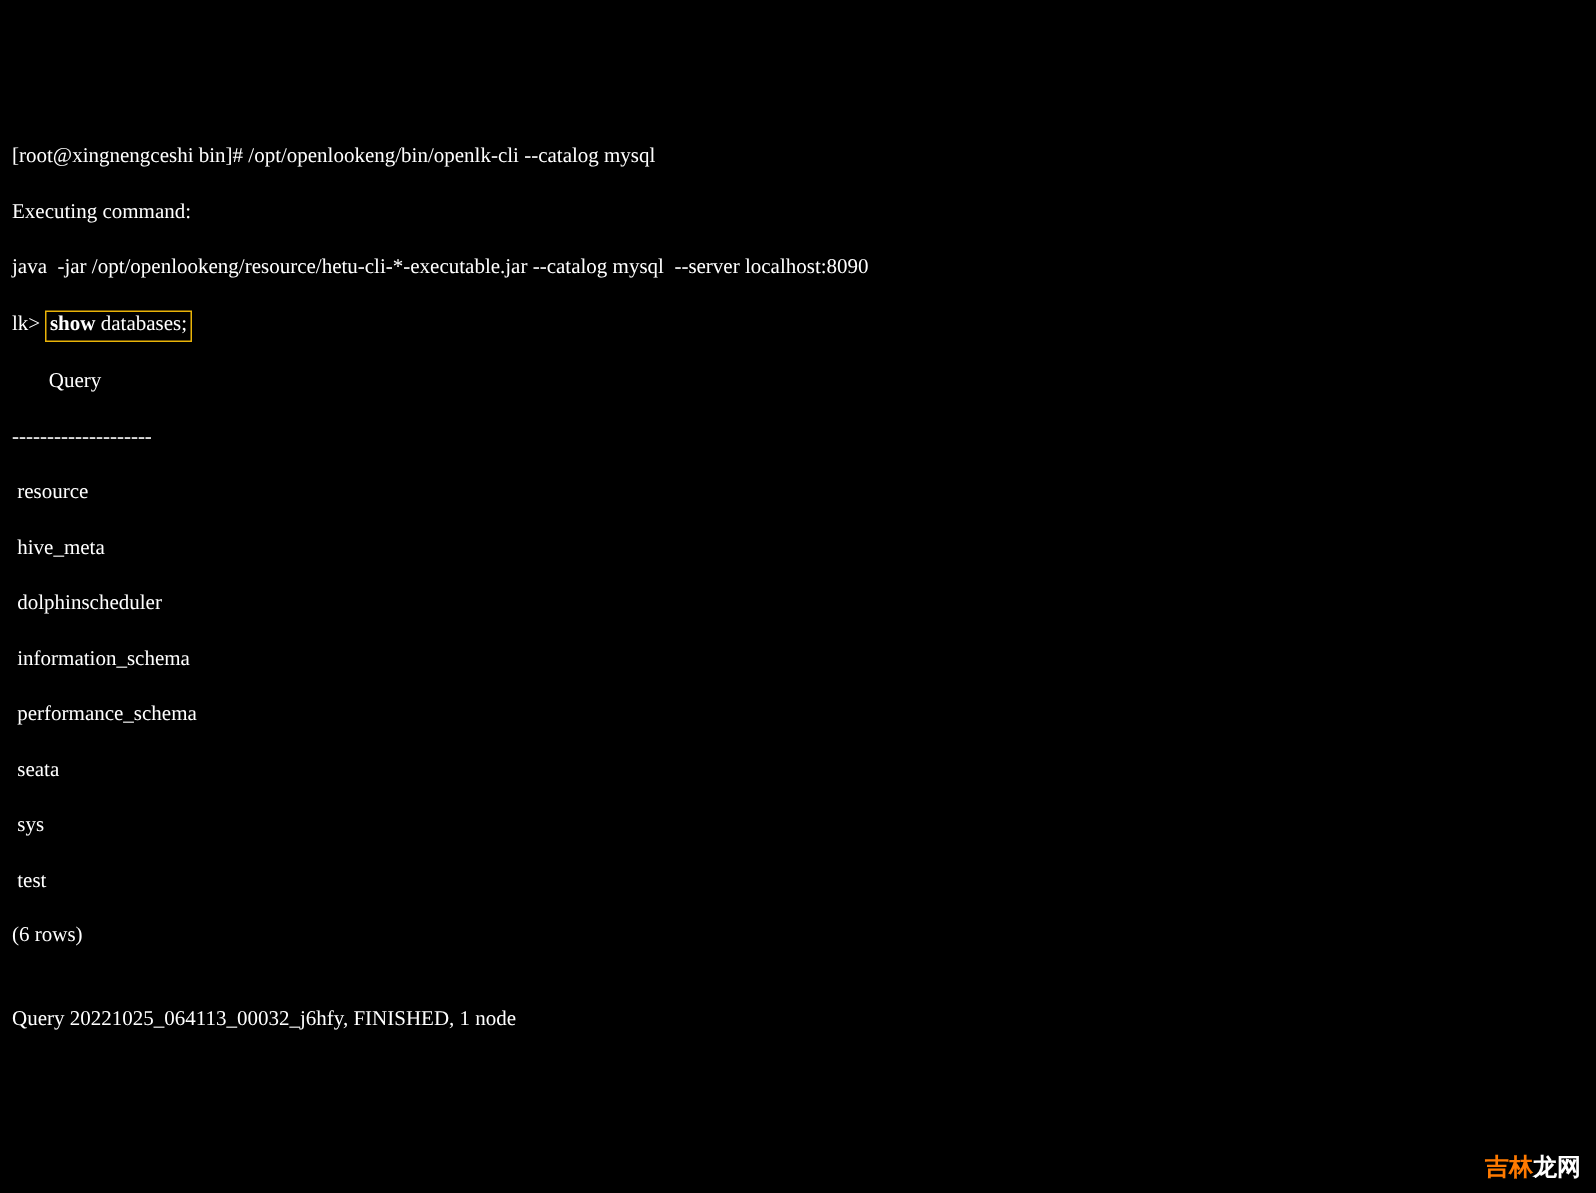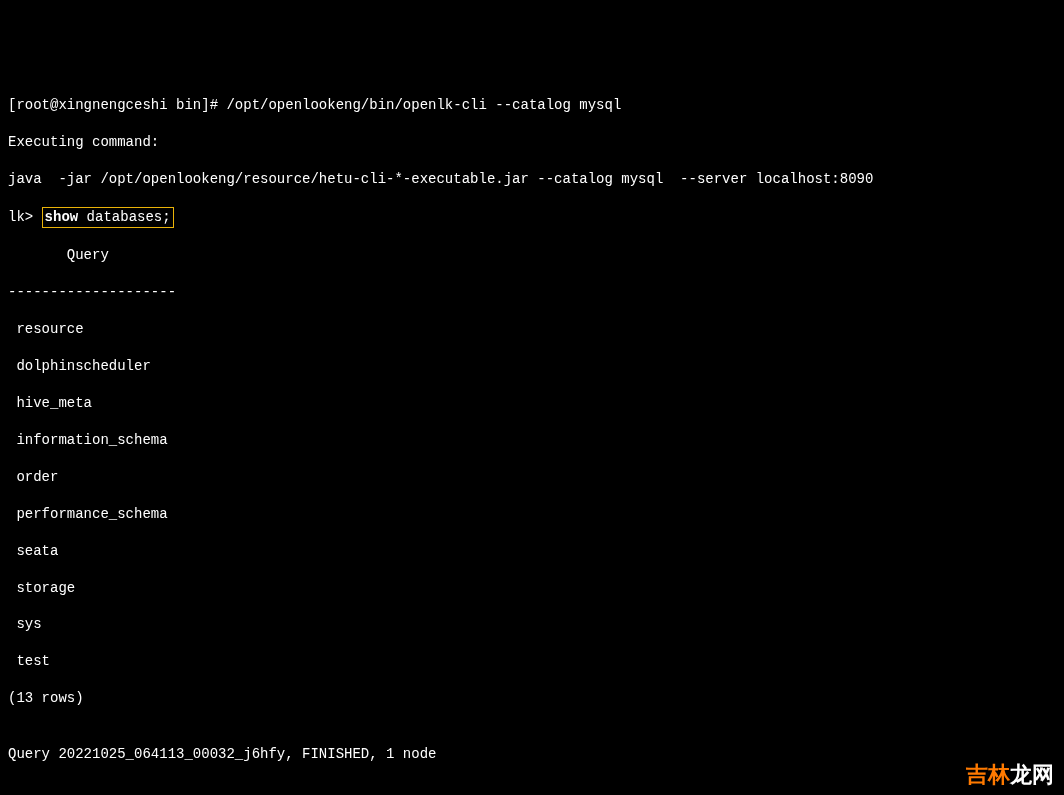--- a/index.html
+++ b/index.html
@@ -15,63 +15,62 @@
       line-height: 1.32;
       padding: 4px 8px;
       width: 1064px;
       height: 795px;
       overflow: hidden;
       white-space: pre;
       position: relative;
     }
     .line {
       display: block;
+      font-family: Liberation Serif, serif;
     }
     .bold {
       font-weight: bold;
     }
     .highlight-box {
       border: 1px solid #eab308;
       padding: 0 2px;
       display: inline-block;
     }
     .watermark {
       position: absolute;
       bottom: 6px;
       right: 10px;
       color: #ffffff;
-      font-size: 22px;
+      font-size: 16px;
       font-weight: bold;
       font-family: "Microsoft YaHei", sans-serif;
     }
     .wm-orange { color: #ff7a00; }
   </style>
 </head>
 <body>
 
 
 
 <div>
 <span class="line"><span>[root@xingnengceshi bin]# </span><span>/opt/openlookeng/bin/openlk-cli --catalog mysql</span></span>
 <span class="line">Executing command:</span>
 <span class="line">java  -jar /opt/openlookeng/resource/hetu-cli-*-executable.jar --catalog mysql  --server localhost:8090</span>
 <span class="line"><span>lk&gt; </span><span class="highlight-box"><span class="bold">show</span><span> databases;</span></span></span>
 <span class="line">       Query</span>
 <span class="line">--------------------</span>
 <span class="line"> resource</span>
+<span class="line"> hive_meta</span>
 <span class="line"> dolphinscheduler</span>
-<span class="line"> hive_meta</span>
 <span class="line"> information_schema</span>
-<span class="line"> order</span>
 <span class="line"> performance_schema</span>
 <span class="line"> seata</span>
-<span class="line"> storage</span>
 <span class="line"> sys</span>
 <span class="line"> test</span>
-<span class="line">(13 rows)</span>
+<span class="line">(6 rows)</span>
 <span class="line"></span>
 <span class="line">Query 20221025_064113_00032_j6hfy, FINISHED, 1 node</span>
 
 
 <span class="line"></span>
 
 
 
 
 

